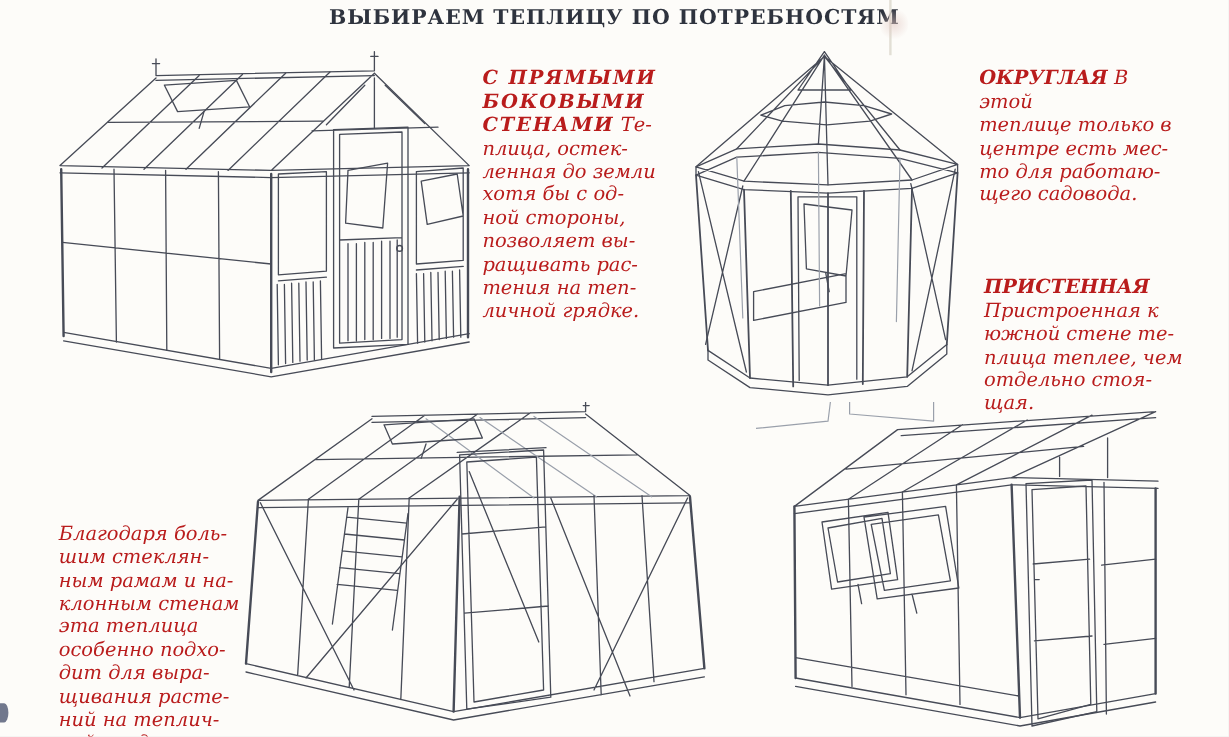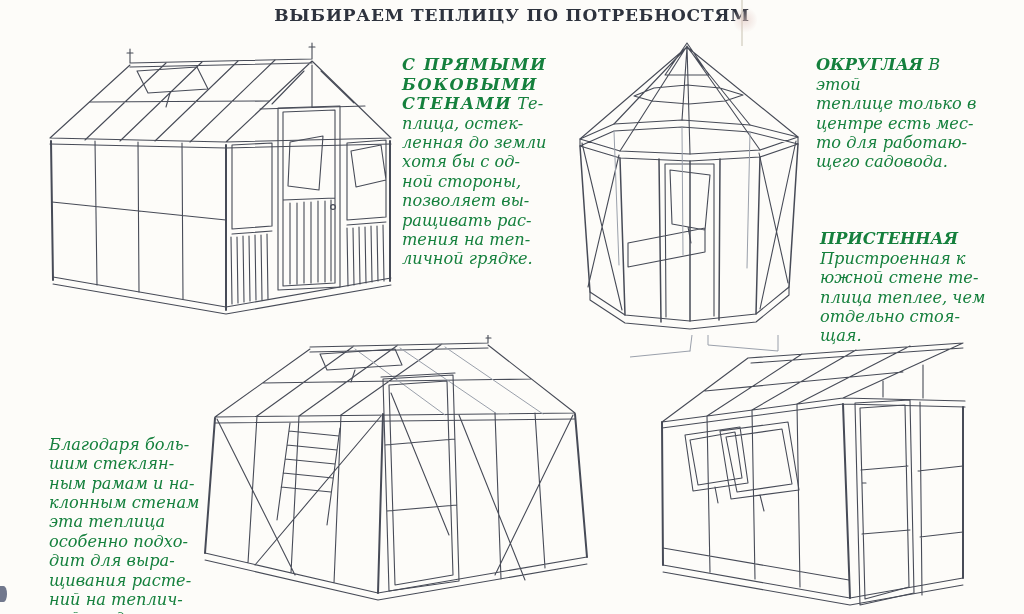--- a/index.html
+++ b/index.html
@@ -8,21 +8,21 @@
     background:#fdfcf9; overflow:hidden;
     font-family:"DejaVu Serif", serif;
   }
   .title {
     position:absolute; left:0; top:5px; width:1024px; margin:0;
     text-align:center; font-size:17px; font-weight:bold; font-style:normal;
     letter-spacing:0.8px; color:#2e333e;
     font-family:"DejaVu Serif", serif;
   }
   .txt {
-    position:absolute; color:#15803d;
+    position:absolute; color:#b91c1c;
     font-style:italic; font-size:16.2px; line-height:19.4px;
     white-space:pre-line; text-align:left;
   }
   .hd { font-weight:bold; }
   .hd-spaced { letter-spacing:1.6px; }
   .ill { position:absolute; }
   .ill path, .ill circle { fill:none; stroke:#474b57; stroke-width:1.1; stroke-linecap:round; stroke-linejoin:round; }
   .ill .w2 path { stroke-width:2; }
   .ill .w15 path { stroke-width:1.5; }
   .ill .lt path { stroke:#9aa0ab; stroke-width:1; }

